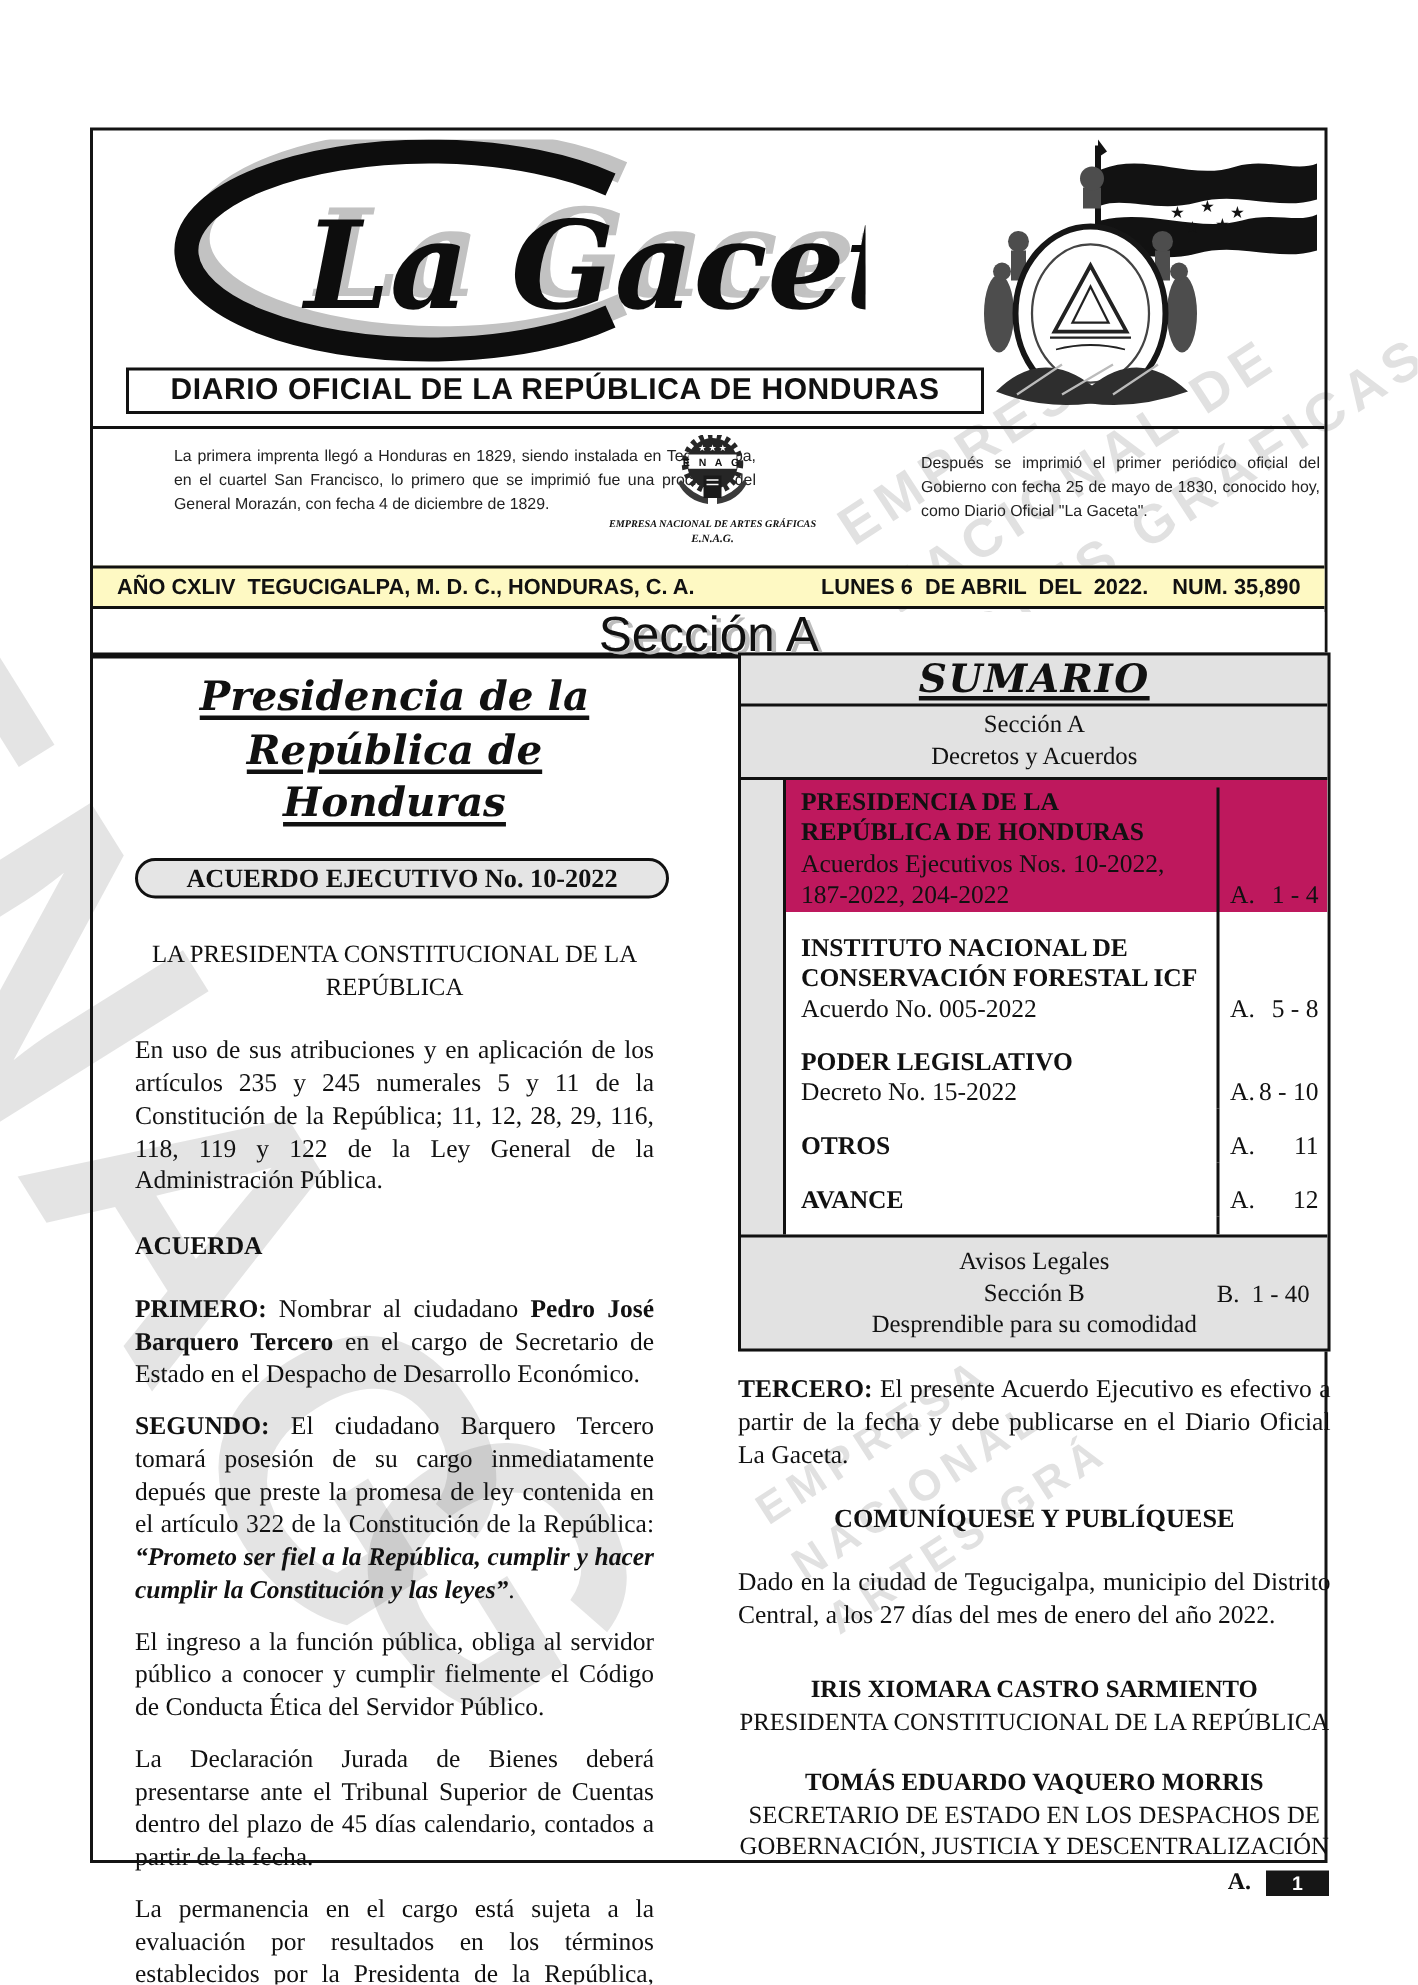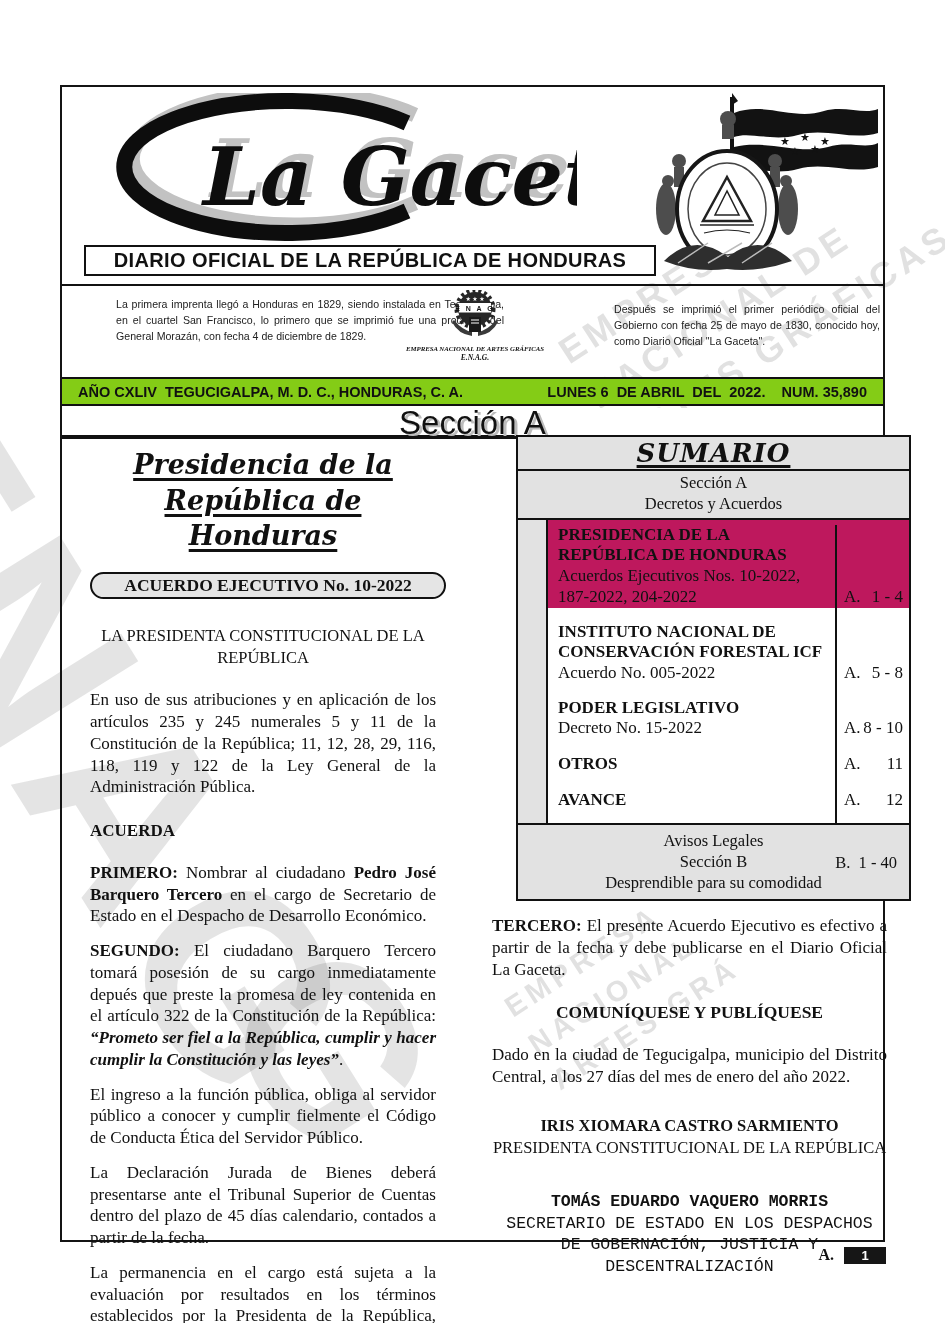--- a/index.html
+++ b/index.html
@@ -33,21 +33,21 @@
       font-family:"Liberation Sans",sans-serif; font-weight:bold; font-size:20px; letter-spacing:0.4px; }
   #intro { position:absolute; left:0; top:197px; width:100%; height:93px; border-top:2px solid #111; }
   .intro-txt { position:absolute; font-family:"Liberation Sans",sans-serif; font-size:10.6px;
       line-height:1.5; color:#222; text-align:justify; }
   #intro-left { left:54px; top:11px; width:388px; }
   #intro-right { left:552px; top:16px; width:266px; }
   #enag-emblem { position:absolute; left:342px; top:4px; width:142px; text-align:center; }
   .enag-name { font-size:6.8px; font-weight:bold; font-style:italic; white-space:nowrap; margin-top:1px; }
   .enag-abbr { font-size:7.5px; font-weight:bold; font-style:italic; margin-top:1px; }
 
-  #datebar { position:absolute; left:0; top:290px; width:100%; height:29px; background:#84cc16;
+  #datebar { position:absolute; left:0; top:290px; width:100%; height:29px; background:#fef9c3;
       border-top:2px solid #111; border-bottom:2.5px solid #111;
       display:flex; align-items:center; justify-content:space-between; padding:0 16px;
       font-family:"Liberation Sans",sans-serif; font-weight:bold; font-size:14.5px; }
   .pre { white-space:pre; }
 
   #seccion-banner { position:absolute; left:0; top:321px; width:100%; height:31px; background:#fff;
       border-bottom:4px solid #111; text-align:center;
       font-family:"Liberation Sans",sans-serif; font-size:33px; line-height:29px;
       text-shadow:3px 2px 0 #bdbdbd; }
 
@@ -62,21 +62,21 @@
   #pill { margin:18px auto 0; width:356px; height:27px; border:2px solid #111; border-radius:14px;
       background:#e5e5e5; display:flex; align-items:center; justify-content:center;
       font-weight:bold; font-size:17.5px; }
   #issuer { margin:26px auto 0; max-width:345px; text-align:center; font-weight:normal; font-size:16.5px; line-height:1.35; }
   .mt20 { margin-top:20px; } .mt22 { margin-top:22px; } .mt13 { margin-top:13px; }
   #acuerda { text-align:center; font-weight:bold; font-size:17px; }
   .bold { font-weight:bold; }
   .boldital { font-weight:bold; font-style:italic; }
 
   
-  #sumario { position:absolute; left:454px; top:348px; width:395px; height:466px;
+  #sumario { position:absolute; left:430px; top:348px; width:395px; height:466px;
       border:2.5px solid #111; background:#e2e2e2; display:flex; flex-direction:column; overflow:hidden; }
   #sum-title { text-align:center; font-family:"DejaVu Serif",serif; font-weight:bold; font-style:italic;
       font-size:26px; line-height:32px; height:34px; border-bottom:2px solid #111; letter-spacing:1px; }
   #sum-title span { text-decoration:underline; text-decoration-thickness:3px; text-underline-offset:3px; }
   #sum-secA { text-align:center; font-size:16.5px; line-height:1.26; padding:2px 0 3px; border-bottom:2px solid #111; }
   #sum-table { margin-left:28px; background:#fff; border-left:2px solid #111;
       height:303px; display:flex; flex-direction:column; overflow:hidden; }
   .sum-row { display:flex; }
   .sum-row .sr-text { flex:1; padding:0 8px 0 10px; font-size:17px; line-height:1.22; }
   .sum-row .sr-page { width:74px; border-left:2px solid #111; display:flex; align-items:flex-end;
@@ -90,21 +90,21 @@
       line-height:1.3; padding-top:5px; position:relative; }
   #secB-pages { position:absolute; right:12px; top:27px; }
 
   
   #right-lower { position:absolute; left:430px; top:828px; width:395px; font-size:17px; line-height:1.3; }
   #right-lower p { text-align:justify; }
   #comuniquese { margin-top:20px; text-align:center !important; font-weight:bold; font-size:17.5px; }
   #dado { margin-top:20px; }
   .sig { margin-top:27px; text-align:center; font-size:16.5px; line-height:1.32; }
   .sig .sig-name { font-weight:bold; }
-  #sig-2 { margin-top:32px;font-family:Liberation Mono, monospace; }
+  #sig-2 { margin-top:18px; }
 
   
   #page-footer { position:absolute; left:60px; top:1246px; width:826px; z-index:2;
       display:flex; justify-content:flex-end; align-items:center; gap:10px; }
   #footer-letter { font-weight:bold; font-size:16px; }
   #footer-pagebox { width:42px; height:17px; background:#161616; color:#fff;
       font-family:"Liberation Sans",sans-serif; font-weight:bold; font-size:13px;
       display:flex; align-items:center; justify-content:center; }
 </style>
 </head>

